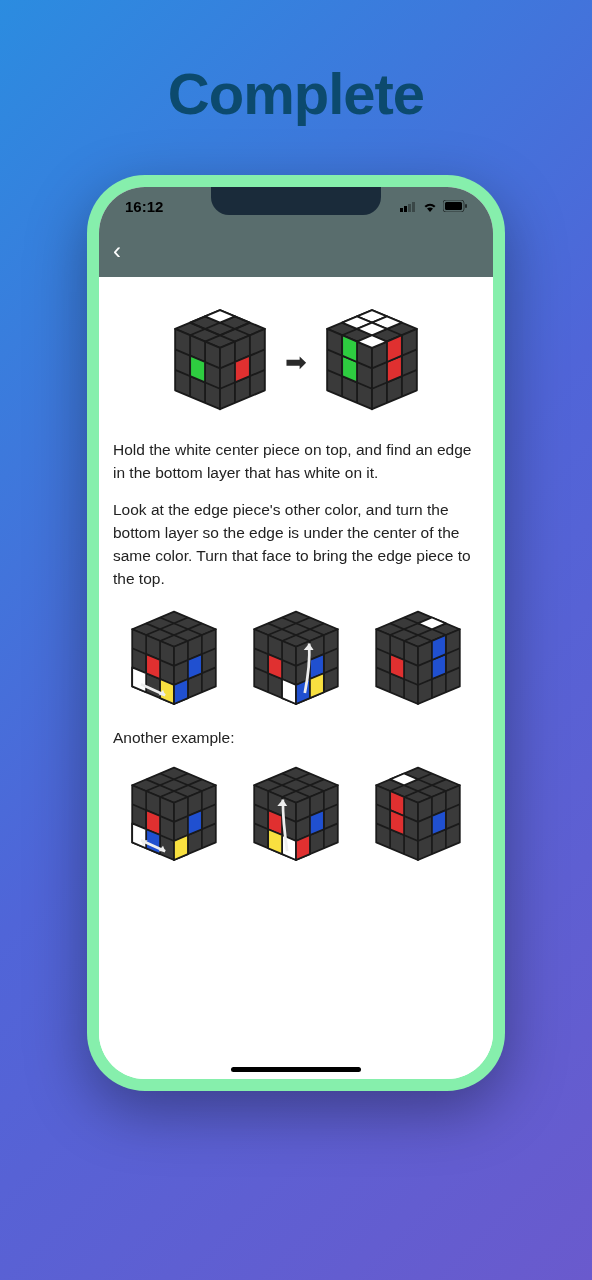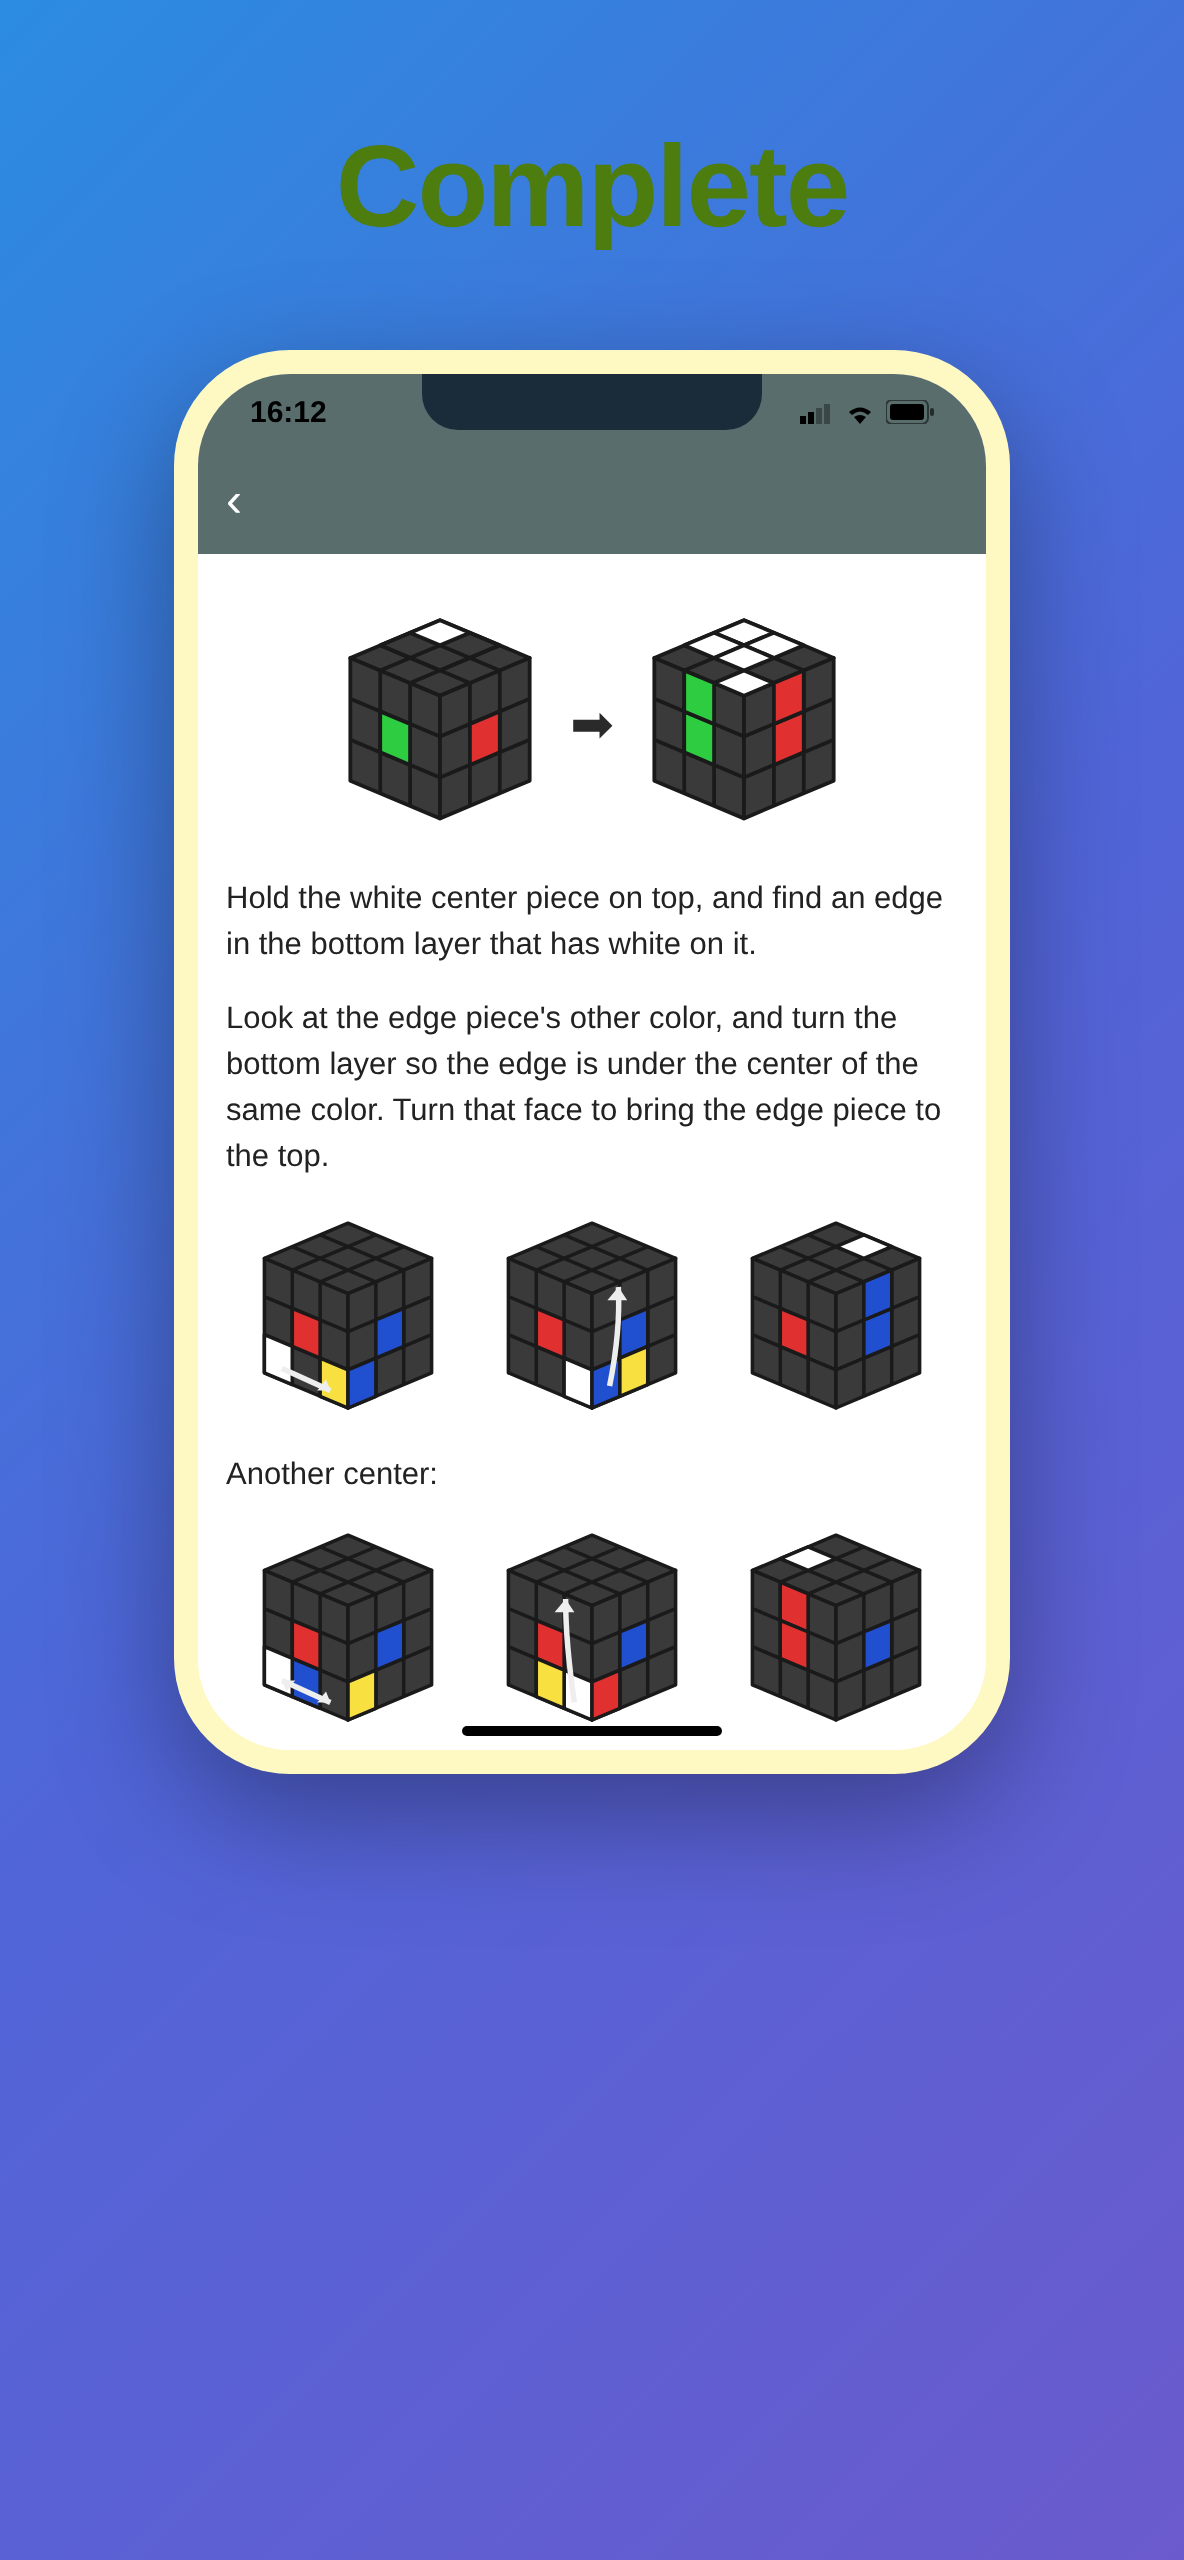--- a/index.html
+++ b/index.html
@@ -1,20 +1,20 @@
 <!DOCTYPE html>
 <html><head>
 <meta charset="utf-8">
 <style>
 *{margin:0;padding:0;box-sizing:border-box;}
 body{width:592px;height:1280px;background:linear-gradient(135deg,#2b8ce0 0%,#5065d8 50%,#6a5acd 100%);font-family:-apple-system,BlinkMacSystemFont,"Segoe UI",sans-serif;overflow:hidden;}
-.hero{text-align:center;padding-top:60px;color:#4d7c0f;}
+.hero{text-align:center;padding-top:60px;color:#0c4a6e;}
 .hero-bold{font-size:58px;font-weight:800;letter-spacing:-1px;}
 .hero-light{font-size:54px;font-weight:300;margin-top:8px;}
-.phone{width:418px;height:712px;background:#fef9c3;border-radius:58px;margin:48px auto 0;padding:12px;box-shadow:0 20px 60px rgba(0,0,0,.35);position:relative;}
+.phone{width:418px;height:916px;background:#86efac;border-radius:58px;margin:48px auto 0;padding:12px;box-shadow:0 20px 60px rgba(0,0,0,.35);position:relative;}
 .phone-inner{width:100%;height:100%;background:#fff;border-radius:46px;overflow:hidden;position:relative;}
 .notch{position:absolute;top:0;left:50%;transform:translateX(-50%);width:170px;height:28px;background:#1a2b3a;border-radius:0 0 18px 18px;z-index:10;}
 .status-bar{height:38px;display:flex;justify-content:space-between;align-items:center;padding:0 26px;background:#596d6d;color:#000;font-size:15px;font-weight:600;}
 .status-right{display:flex;gap:5px;align-items:center;}
 .app-bar{background:#596d6d;height:52px;display:flex;align-items:center;padding:0 14px;gap:14px;}
 .back{color:#fff;font-size:24px;font-weight:300;}
 .app-title{color:#fff;font-size:20px;font-weight:700;flex:1;text-align:center;margin-right:20px;}
 .content{padding:18px 14px;background:#fff;height:calc(100% - 90px);overflow:hidden;}
 .cube-row{display:flex;justify-content:center;align-items:center;gap:6px;margin:8px 0 18px;}
 .cube-row-3{display:flex;justify-content:space-around;margin:14px 0;}
@@ -198,21 +198,21 @@
               <line x1="75.33" y1="27.33" x2="75.33" y2="79.33"></line>
               <line x1="62.67" y1="32.67" x2="62.67" y2="84.67"></line>
             <polygon points="62.67,11.33 75.33,16.67 62.67,22 50,16.67" fill="#fff"></polygon>
             <polygon points="24.67,44.67 37.33,50 37.33,67.33 24.67,62" fill="#e03030"></polygon>
             <polygon points="62.67,50 75.33,44.67 75.33,62 62.67,67.33" fill="#2050d0"></polygon>
             <polygon points="62.67,32.67 75.33,27.33 75.33,44.67 62.67,50" fill="#2050d0"></polygon>
           </g>
         </svg>
       </div>
 
-      <p class="label">Another center:</p>
+      <p class="label">Another example:</p>
 
       <div class="cube-row-3">
         <svg class="cube-sm" viewBox="0 0 100 100">
           <g stroke="#1a1a1a" stroke-width="1.6" stroke-linejoin="round">
             <polygon points="50,6 88,22 50,38 12,22" fill="#3a3a3a"></polygon>
               <polygon points="12,22 50,38 50,90 12,74" fill="#3a3a3a"></polygon>
               <polygon points="50,38 88,22 88,74 50,90" fill="#3a3a3a"></polygon>
             <line x1="24.67" y1="16.67" x2="62.67" y2="32.67"></line>
               <line x1="37.33" y1="11.33" x2="75.33" y2="27.33"></line>
               <line x1="62.67" y1="11.33" x2="24.67" y2="27.33"></line>

